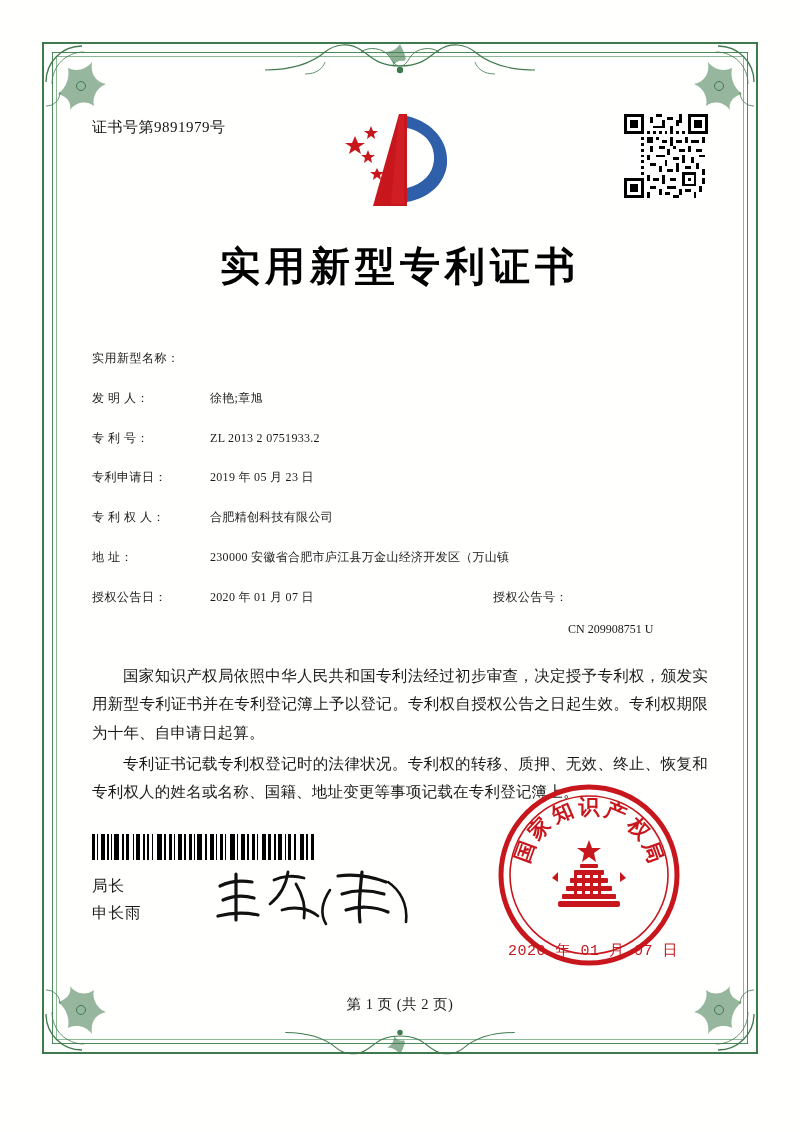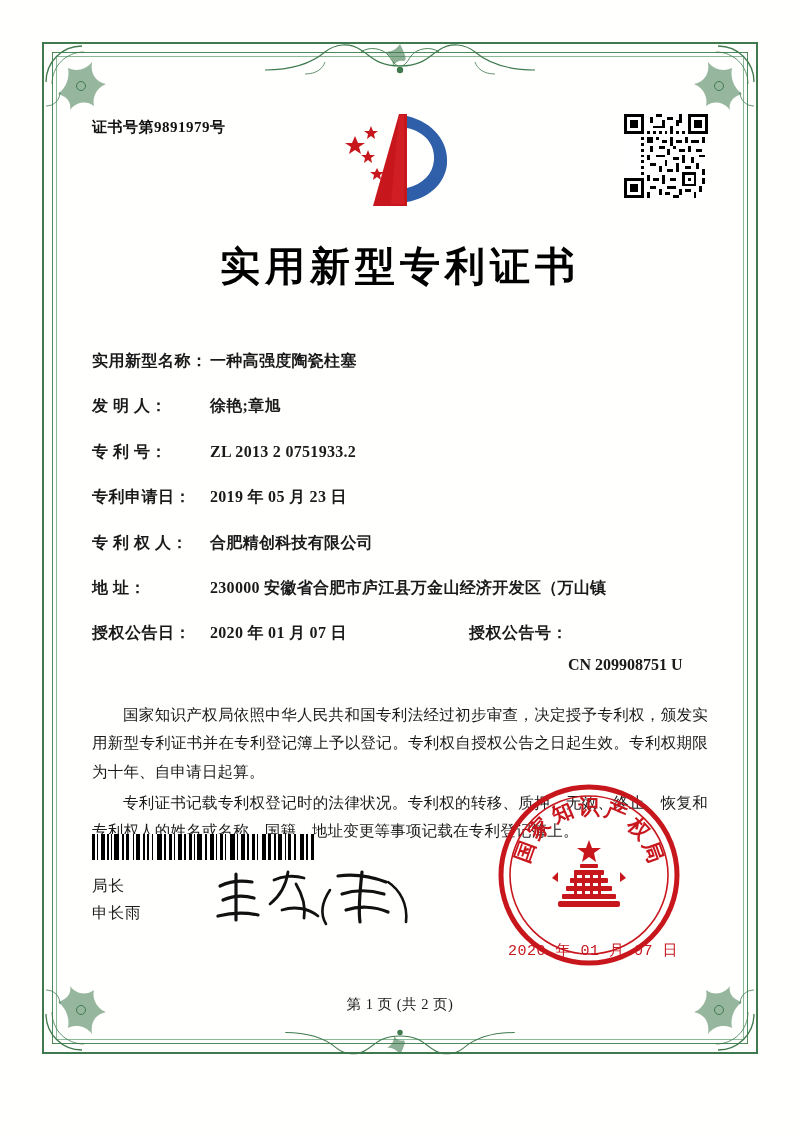--- a/index.html
+++ b/index.html
@@ -71,21 +71,20 @@
   .content {
     position: absolute;
     left: 92px; top: 100px; right: 92px; bottom: 110px;
   }
 
   .cert-no {
     font-size: 15px;
     letter-spacing: 0.5px;
     color: #111;
     margin-top: 18px;
-    font-weight: bold;
   }
 
   
   .logo {
     position: absolute;
     left: 50%; top: 10px;
     transform: translateX(-50%);
     width: 126px; height: 100px;
   }
   .logo svg { width: 100%; height: 100%; display: block; }
@@ -103,23 +102,22 @@
     font-size: 40px;
     font-weight: bold;
     letter-spacing: 5px;
     margin-top: 102px;
     color: #000;
     font-family: "Liberation Serif", "DejaVu Serif", serif;
   }
 
   .fields {
     margin-top: 56px;
-    font-size: 16px;
+    font-size: 12px;
     line-height: 1.4;
-    font-weight: bold;
   }
   .field-row {
     display: flex;
     align-items: flex-start;
     margin-bottom: 23px;
   }
   .field-label {
     width: 118px;
     flex: 0 0 118px;
     letter-spacing: 0.5px;
@@ -400,21 +398,20 @@
         </g>
       </svg>
     </div>
 
     <div class="title">实用新型专利证书</div>
 
     <div class="fields">
 
       <div class="field-row">
         <div class="field-label">实用新型名称：</div>
-        <div class="field-value">一种高强度陶瓷柱塞</div>
       </div>
 
       <div class="field-row">
         <div class="field-label">发 明 人：</div>
         <div class="field-value">徐艳;章旭</div>
       </div>
 
       <div class="field-row">
         <div class="field-label">专 利 号：</div>
         <div class="field-value">ZL 2013 2 0751933.2</div>

